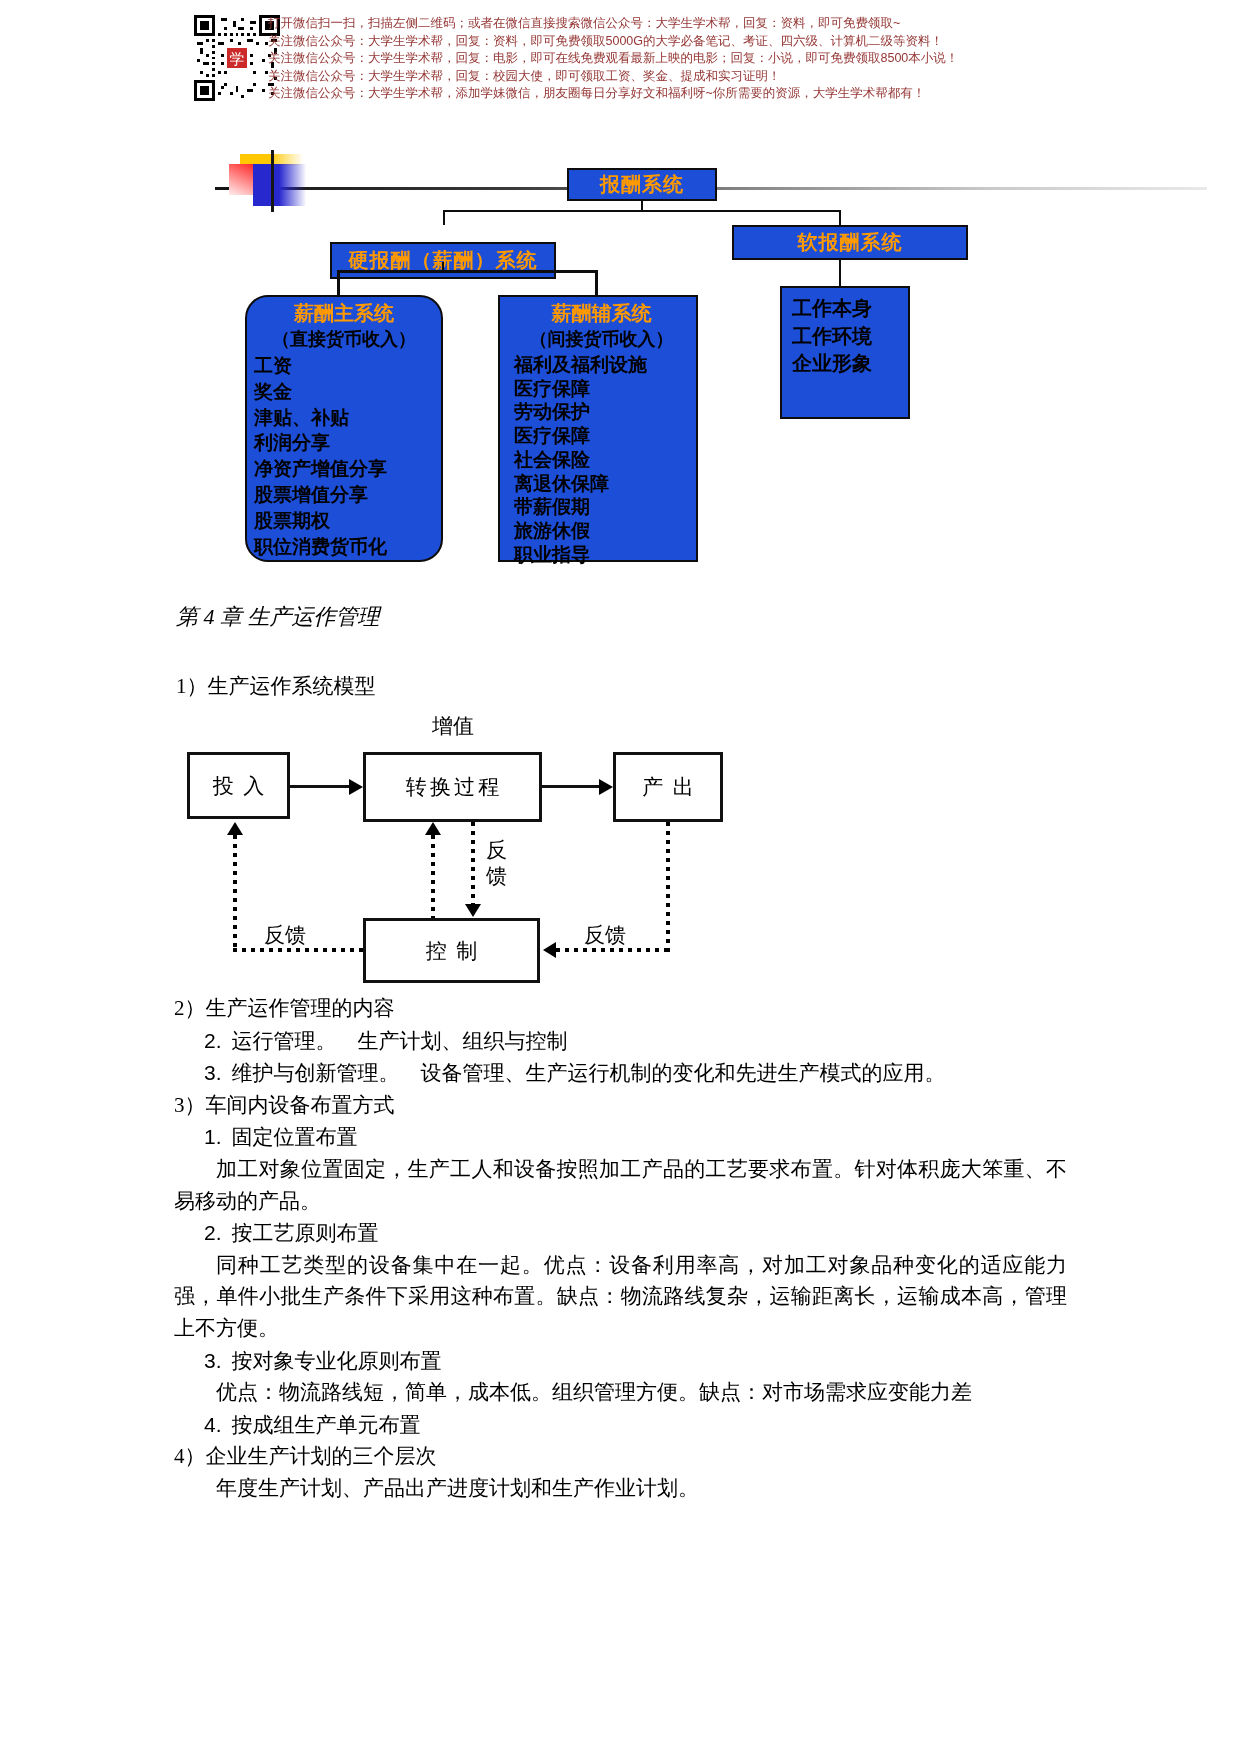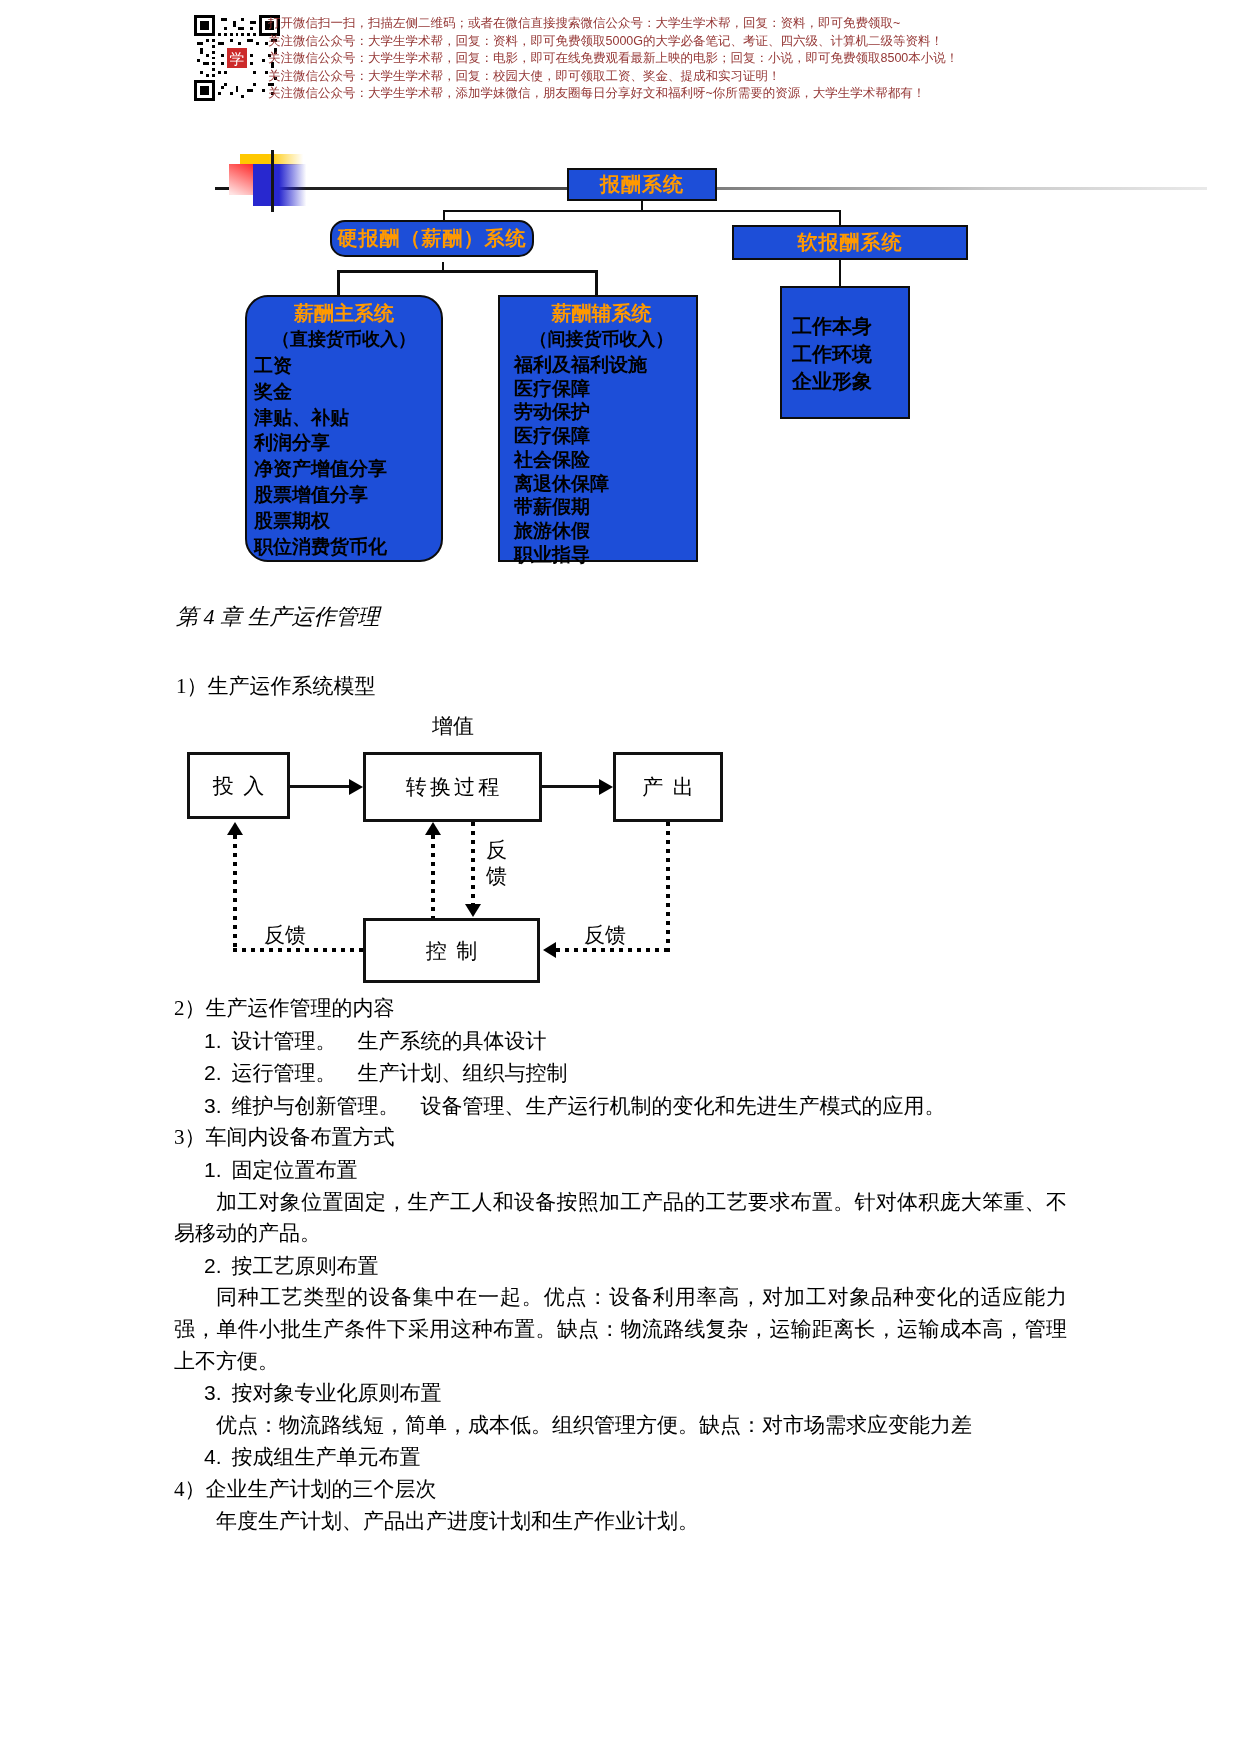--- a/index.html
+++ b/index.html
@@ -166,21 +166,21 @@
 
   <div class="gbox lvl" style="left:567px;top:168px;width:150px;height:33px;">
     <span class="otitle">报酬系统</span>
   </div>
 
   <div class="cl" style="left:641px;top:201px;width:2px;height:9px;"></div>
   <div class="cl" style="left:443px;top:210px;width:398px;height:2px;"></div>
   <div class="cl" style="left:443px;top:210px;width:2px;height:15px;"></div>
   <div class="cl" style="left:839px;top:210px;width:2px;height:15px;"></div>
 
-  <div class="gbox lvl" style="left:330px;top:220px;width:204px;height:37px;border-radius:15px;">
+  <div class="gbox lvl" style="left:330px;top:242px;width:226px;height:37px;">
     <span class="otitle">硬报酬（薪酬）系统</span>
   </div>
   <div class="gbox lvl" style="left:732px;top:225px;width:236px;height:35px;">
     <span class="otitle">软报酬系统</span>
   </div>
 
   <div class="cl" style="left:442px;top:262px;width:2px;height:9px;"></div>
   <div class="cl" style="left:337px;top:270px;width:261px;height:3px;"></div>
   <div class="cl" style="left:337px;top:270px;width:3px;height:25px;"></div>
   <div class="cl" style="left:595px;top:270px;width:3px;height:25px;"></div>
@@ -211,21 +211,21 @@
       <li>医疗保障</li>
       <li>社会保险</li>
       <li>离退休保障</li>
       <li>带薪假期</li>
       <li>旅游休假</li>
       <li>职业指导</li>
     </ul>
   </div>
 
   <div class="gbox" style="left:780px;top:286px;width:130px;height:133px;font-size:20px;">
-    <ul style="line-height:27.5px;padding:25px 0 0 10px;">
+    <ul style="line-height:27.5px;padding:7px 0 0 10px;">
       <li>工作本身</li>
       <li>工作环境</li>
       <li>企业形象</li>
     </ul>
   </div>
 
   <div id="chapter">第 4 章  生产运作管理</div>
   <div id="sec1">1）生产运作系统模型</div>
 
   <div class="flabel" style="left:410px;top:712px;width:86px;text-align:center;">增值</div>
@@ -261,21 +261,20 @@
   <div class="dv" style="left:666px;top:822px;height:130px;"></div>
   <div class="dh" style="left:556px;top:948px;width:114px;"></div>
   <div class="arr-left" style="left:543px;top:942px;"></div>
 
   <div class="fb-vert" style="left:486px;top:837px;">反馈</div>
   <div class="flabel" style="left:264px;top:921px;">反馈</div>
   <div class="flabel" style="left:584px;top:921px;">反馈</div>
 
   <div id="textblock">
     <div class="tl-item">2）生产运作管理的内容</div>
-    <div class="tl-num"><span class="n">1.</span><span>设计管理。　生产系统的具体设计</span></div>
     <div class="tl-num"><span class="n">2.</span><span>运行管理。　生产计划、组织与控制</span></div>
     <div class="tl-num"><span class="n">3.</span><span>维护与创新管理。　设备管理、生产运行机制的变化和先进生产模式的应用。</span></div>
     <div class="tl-item">3）车间内设备布置方式</div>
     <div class="tl-num"><span class="n">1.</span><span>固定位置布置</span></div>
     <div class="tl-para">加工对象位置固定，生产工人和设备按照加工产品的工艺要求布置。针对体积庞大笨重、不易移动的产品。</div>
     <div class="tl-num"><span class="n">2.</span><span>按工艺原则布置</span></div>
     <div class="tl-para">同种工艺类型的设备集中在一起。优点：设备利用率高，对加工对象品种变化的适应能力强，单件小批生产条件下采用这种布置。缺点：物流路线复杂，运输距离长，运输成本高，管理上不方便。</div>
     <div class="tl-num"><span class="n">3.</span><span>按对象专业化原则布置</span></div>
     <div class="tl-para">优点：物流路线短，简单，成本低。组织管理方便。缺点：对市场需求应变能力差</div>
     <div class="tl-num"><span class="n">4.</span><span>按成组生产单元布置</span></div>

